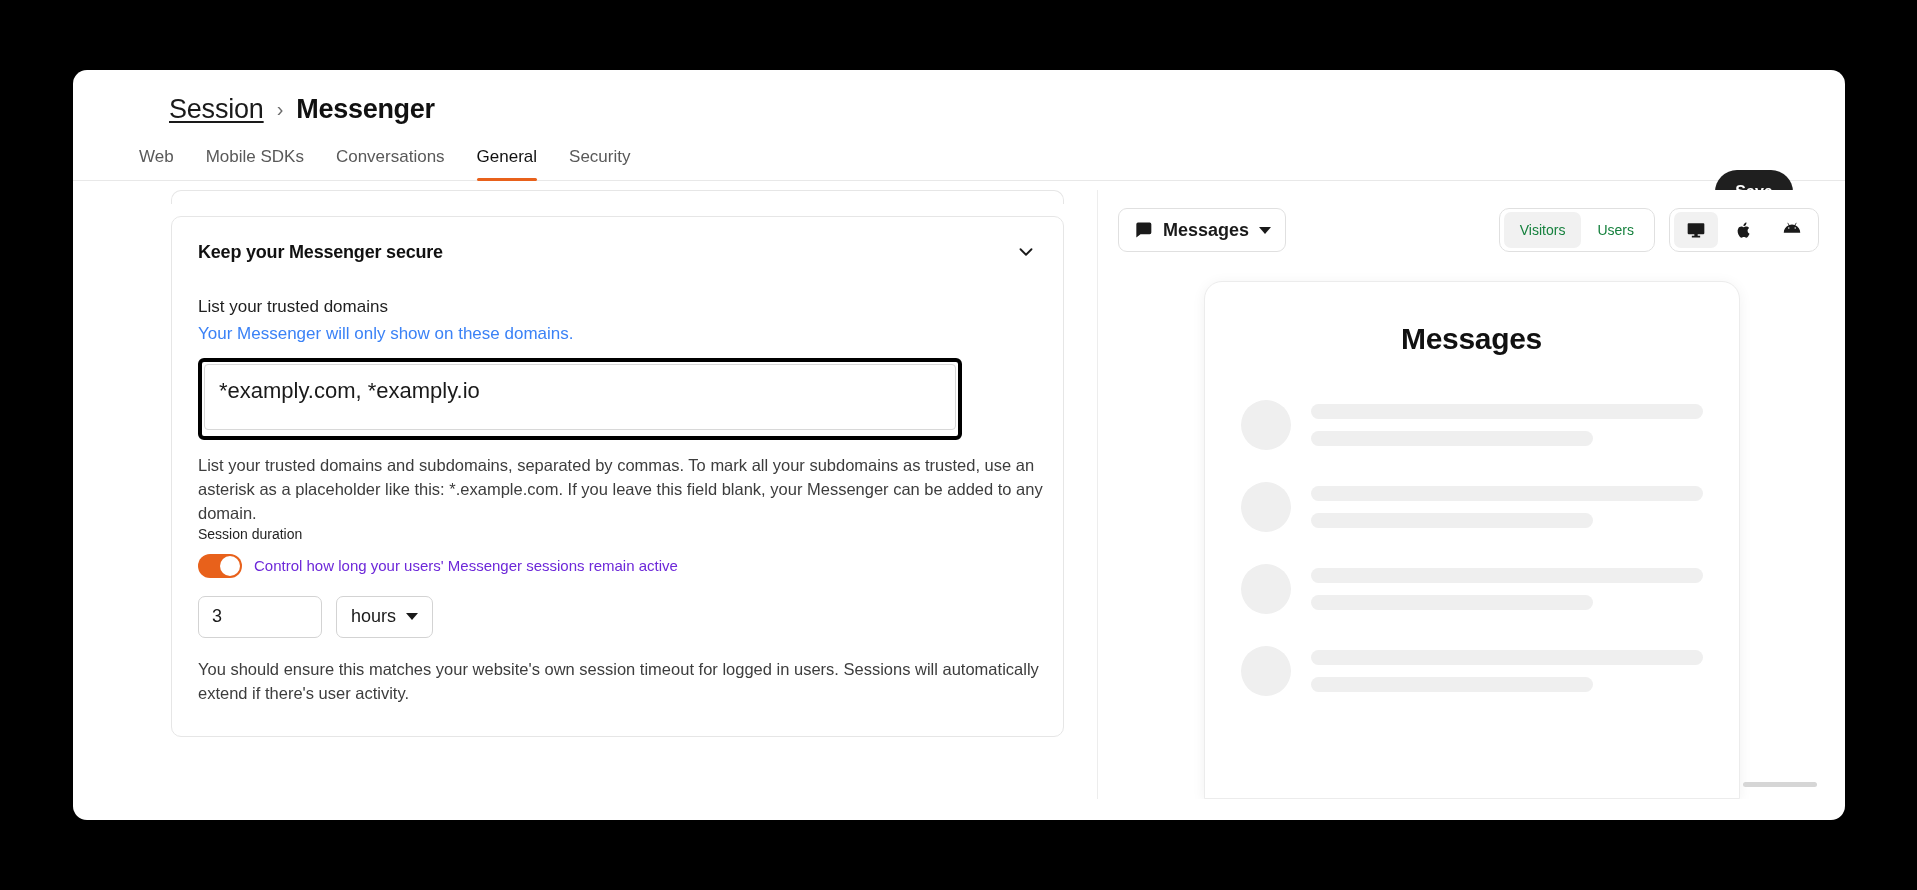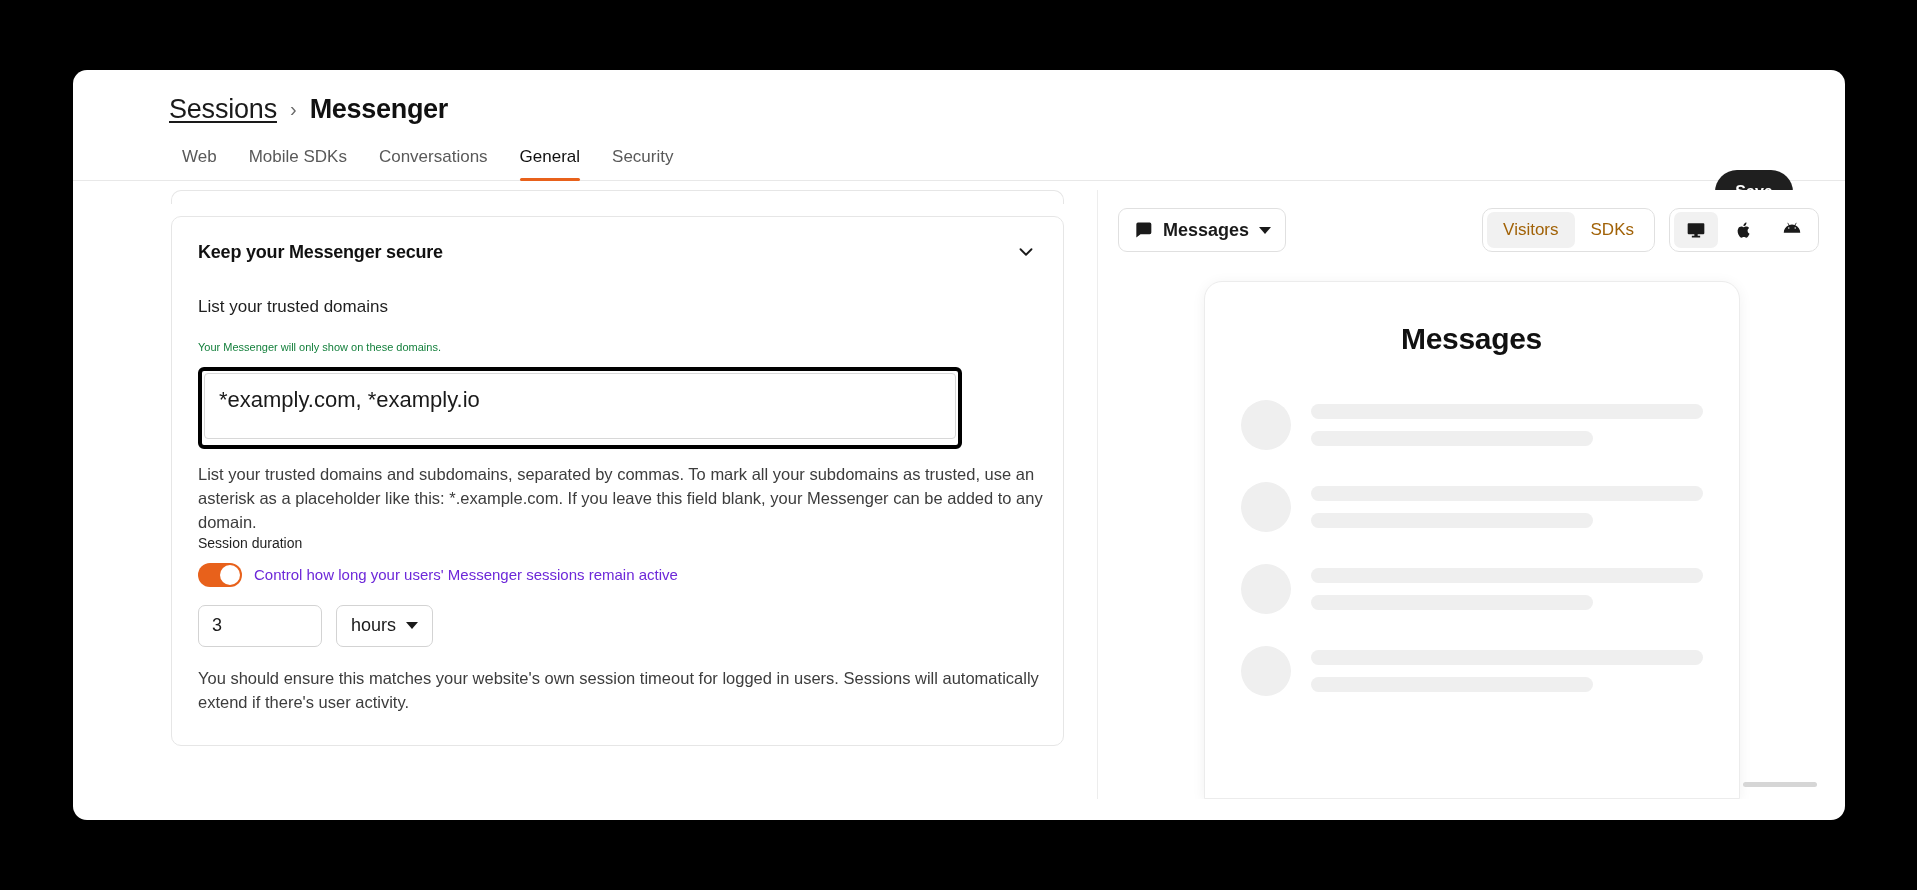--- a/index.html
+++ b/index.html
@@ -67,21 +67,21 @@
     font-size: 16px;
     font-weight: bold;
     font-family: "Liberation Sans", sans-serif;
     cursor: pointer;
   }
 
   
   .tabs {
     display: flex;
     gap: 32px;
-    padding-left: 109px;
+    padding-left: 66px;
     margin-top: 22px;
     border-bottom: 1px solid #e8e8e8;
   }
   .tab {
     font-size: 17px;
     color: #595959;
     padding-bottom: 13px;
     cursor: pointer;
     position: relative;
     white-space: nowrap;
@@ -153,23 +153,23 @@
     width: 22px;
     height: 22px;
     cursor: pointer;
   }
   .section-label {
     font-size: 17px;
     color: #1f1f1f;
     margin-top: 34px;
   }
   .section-sub {
-    font-size: 11px;
-    color: #15803d;
-    margin-top: 24px;
+    font-size: 17px;
+    color: #3b82f6;
+    margin-top: 7px;
   }
   .domains-field-wrap {
     margin-top: 14px;
     width: 764px;
     border: 4px solid #000000;
     border-radius: 6px;
     padding: 2px;
   }
   .domains-field {
     width: 100%;
@@ -309,22 +309,22 @@
     padding: 4px;
     height: 44px;
     align-items: center;
   }
   .seg-item {
     height: 36px;
     display: flex;
     align-items: center;
     padding: 4px 16px;
     border-radius: 7px;
-    font-size: 17px;
-    color: #a16207;
+    font-size: 14px;
+    color: #15803d;
     cursor: pointer;
   }
   .seg-item.active {
     background: #f1f1f1;
     font-weight: normal;
   }
   .seg-icon-group {
     display: flex;
     border: 1px solid #e0e0e0;
     border-radius: 10px;
@@ -400,21 +400,21 @@
     background: #d6d6d6;
   }
 </style>
 </head>
 <body>
 
 <div id="app-window">
 
   <div class="header">
     <div class="breadcrumb">
-      <span class="breadcrumb-link">Sessions</span>
+      <span class="breadcrumb-link">Session</span>
       <span class="breadcrumb-sep">›</span>
       <span class="breadcrumb-current">Messenger</span>
     </div>
     <button class="save-button">Save</button>
 
     <div class="tabs">
       <div class="tab">Web</div>
       <div class="tab">Mobile SDKs</div>
       <div class="tab">Conversations</div>
       <div class="tab active">General</div>
@@ -475,21 +475,21 @@
                 <path d="M4 3h16a2 2 0 0 1 2 2v10a2 2 0 0 1-2 2H9l-5 4V5a2 2 0 0 1 2-2z"></path>
               </svg>
           </span>
           <span class="label">Messages</span>
           <span class="caret"></span>
         </div>
 
         <div class="toolbar-right">
           <div class="segmented">
             <div class="seg-item active">Visitors</div>
-            <div class="seg-item">SDKs</div>
+            <div class="seg-item">Users</div>
           </div>
 
           <div class="seg-icon-group">
             <div class="seg-icon active">
               <svg viewBox="0 0 24 24" width="20" height="20" fill="#1a1a1a">
                   <path d="M3 4h18a1 1 0 0 1 1 1v11a1 1 0 0 1-1 1h-7v2h3v2H7v-2h3v-2H3a1 1 0 0 1-1-1V5a1 1 0 0 1 1-1z"></path>
                 </svg>
             </div>
             <div class="seg-icon">
               <svg viewBox="0 0 24 24" width="20" height="20" fill="#1a1a1a">

